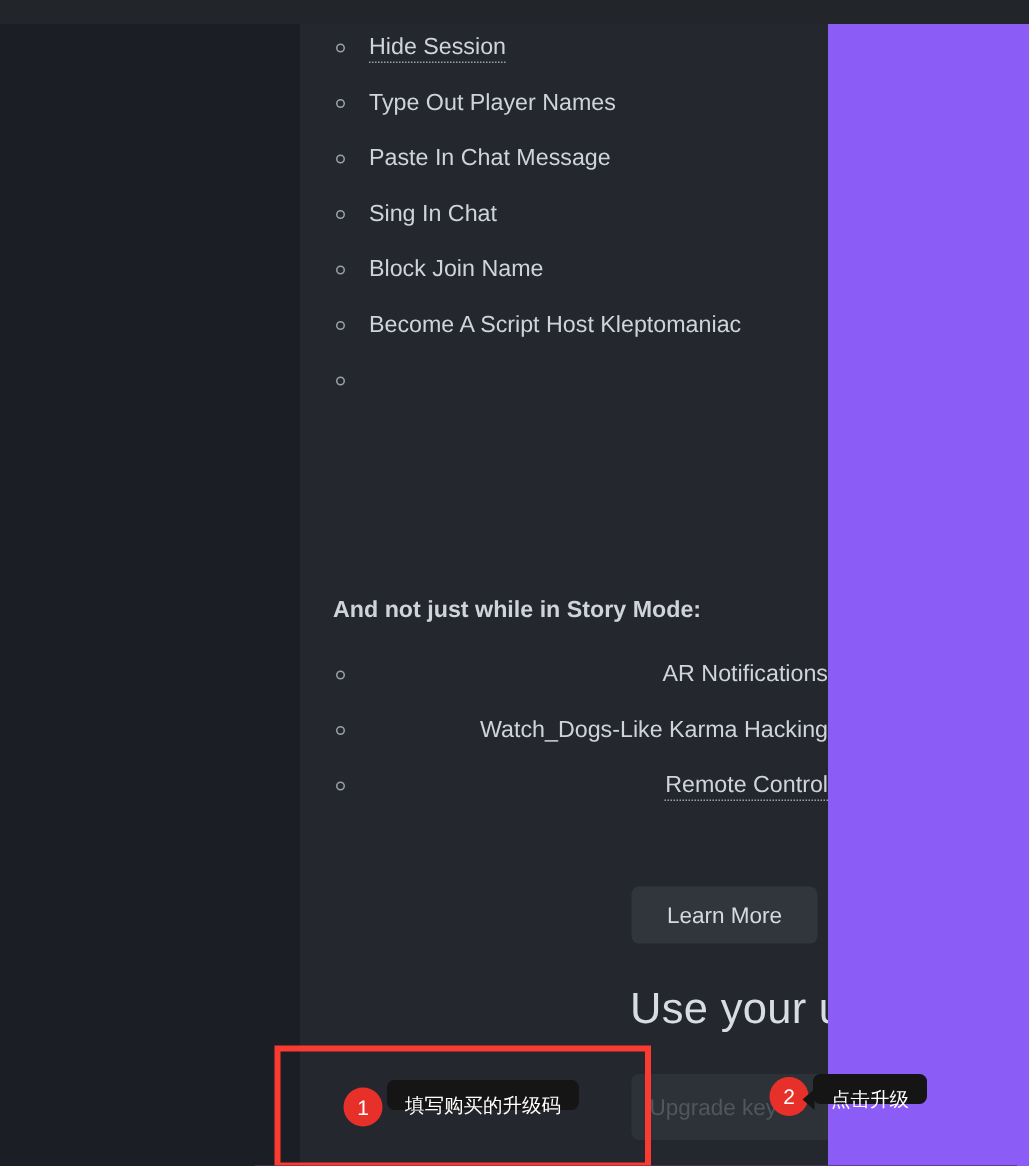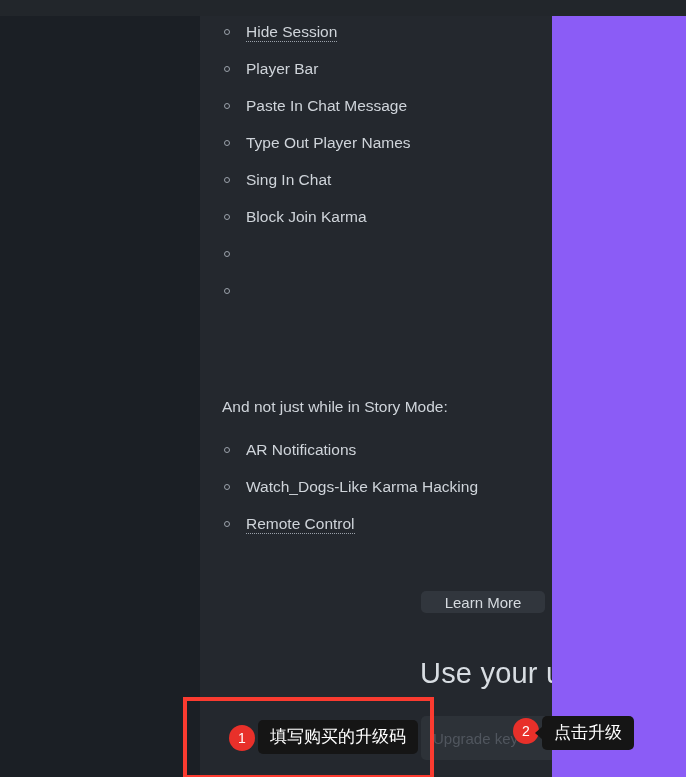--- a/index.html
+++ b/index.html
@@ -108,30 +108,31 @@
   
   #list-top { position: absolute; left: 0; top: -3px; width: 352px; }
   #section-note {
     position: absolute;
     left: 22px;
     top: 381px;
     color: #cfd4da;
     font-size: 15.5px;
     line-height: 20px;
     white-space: nowrap;
-  }
-  #list-bottom { position: absolute; left: 0; top: 415px; width: 352px; }
+    font-weight: bold;
+  }
+  #list-bottom { position: absolute; left: 0; top: 415px; width: 352px; text-align: right; }
 
   
   #learn-more-button {
     position: absolute;
     left: 221px;
     top: 575px;
     width: 124px;
-    height: 22px;
+    height: 38px;
     background: #31363d;
     border: none;
     border-radius: 5px;
     color: #d5dadf;
     font-size: 15px;
     font-family: "Liberation Sans", "DejaVu Sans", sans-serif;
     cursor: pointer;
     padding: 0;
   }
 
@@ -203,23 +204,23 @@
     box-sizing: border-box;
   }
   #step-badge-1 { left: 229px; top: 709px; }
   #step-badge-2 { left: 513px; top: 702px; }
 
   .callout {
     position: absolute;
     background: #151515;
     color: #ffffff;
     border-radius: 5px;
-    font-size: 17px;
+    font-size: 13px;
     line-height: 34px;
-    height: 34px;
+    height: 20px;
     padding: 0 12px;
     white-space: nowrap;
     font-family: Liberation Serif, serif;
   }
   #callout-input { left: 258px; top: 704px; }
   #callout-upgrade { left: 542px; top: 700px; }
   #callout-upgrade::before {
     content: "";
     position: absolute;
     left: -7px;
@@ -236,26 +237,25 @@
 
 <div id="viewport">
 
   <div id="page-bg-left"></div>
 
   <div id="content-card">
     <div id="card-inner">
 
       <ul id="list-top" class="feature-list">
           <li><span class="bullet"></span><span class="lbl dotted">Hide Session</span></li>
-          <li><span class="bullet"></span><span class="lbl">Player Bar</span></li>
+          <li><span class="bullet"></span><span class="lbl">Type Out Player Names</span></li>
           <li><span class="bullet"></span><span class="lbl">Paste In Chat Message</span></li>
-          <li><span class="bullet"></span><span class="lbl">Type Out Player Names</span></li>
           <li><span class="bullet"></span><span class="lbl">Sing In Chat</span></li>
-          <li><span class="bullet"></span><span class="lbl">Block Join Karma</span></li>
-          <li><span class="bullet"></span></li>
+          <li><span class="bullet"></span><span class="lbl">Block Join Name</span></li>
+          <li><span class="bullet"></span><span class="lbl">Become A Script Host Kleptomaniac</span></li>
           <li><span class="bullet"></span></li>
         </ul>
 
       <div id="section-note">And not just while in Story Mode:</div>
 
       <ul id="list-bottom" class="feature-list">
           <li><span class="bullet"></span><span class="lbl">AR Notifications</span></li>
           <li><span class="bullet"></span><span class="lbl">Watch_Dogs-Like Karma Hacking</span></li>
           <li><span class="bullet"></span><span class="lbl dotted">Remote Control</span></li>
         </ul>

